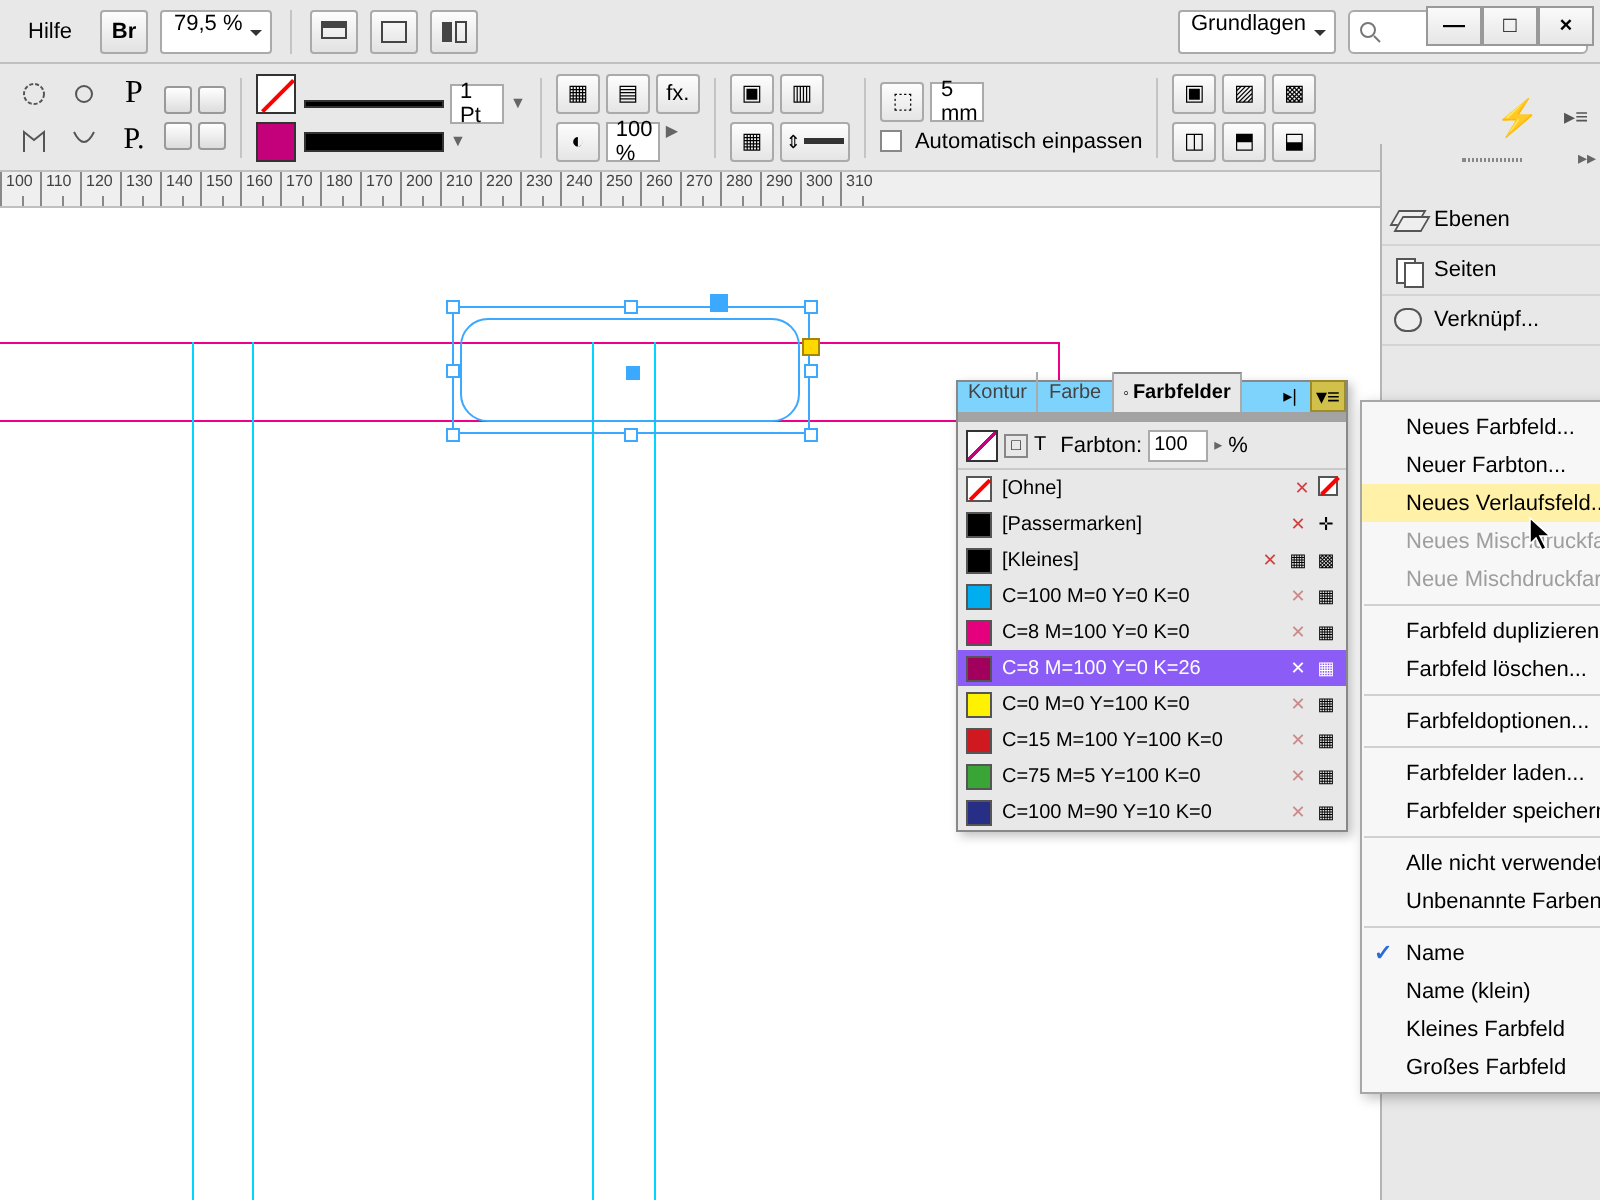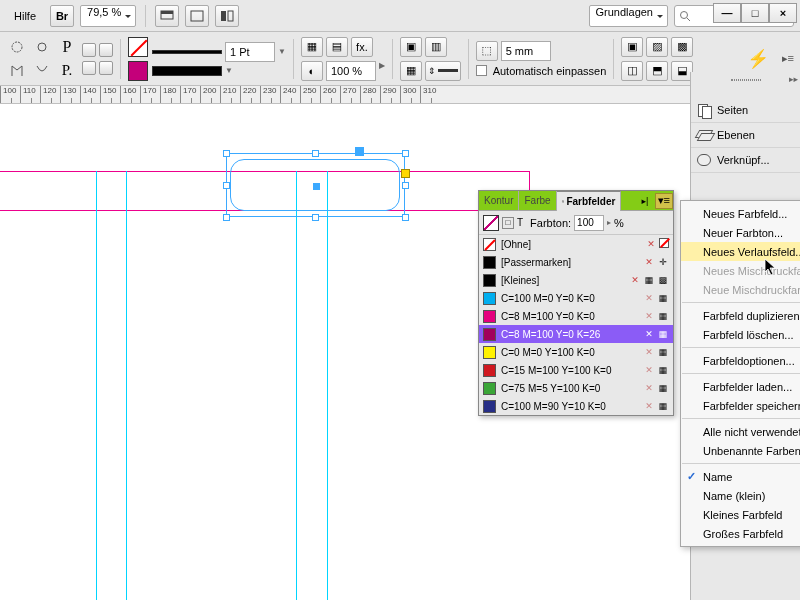--- a/index.html
+++ b/index.html
@@ -15,21 +15,21 @@
 .windowctl div{width:28px;height:20px;border:1px solid #999;background:linear-gradient(#fafafa,#e6e6e6);display:flex;align-items:center;justify-content:center;font-weight:bold;font-family:Arial}
 .search{border:1px solid #aaa;background:#fff;height:22px;width:120px;display:flex;align-items:center;padding:0 4px;border-radius:3px}
 .minisearch{position:relative;margin-right:3px}
 .minisearch svg{display:block}
 
 
 .ctrlpanel{height:54px;background:#e8e8e8;border-bottom:1px solid #bfbfbf;display:flex;align-items:center;gap:4px;padding:0 6px}
 .mini{width:22px;height:20px;border:1px solid transparent;display:flex;align-items:center;justify-content:center}
 .minibox{width:22px;height:20px;border:1px solid #aaa;background:linear-gradient(#fdfdfd,#e5e5e5);display:flex;align-items:center;justify-content:center;border-radius:2px}
 .grp{display:flex;flex-direction:column;gap:4px}
-.nval{border:1px solid #aaa;background:#fff;height:20px;width:50px;display:flex;align-items:center;padding:0 4px}
+.nval{border:1px solid #aaa;background:#fff;height:20px;width:27px;display:flex;align-items:center;padding:0 4px}
 .strokesw{width:20px;height:20px;border:1px solid #333;background:#fff;position:relative}
 .strokesw:after{content:"";position:absolute;left:-1px;top:9px;width:22px;height:2px;background:red;transform:rotate(-45deg)}
 .fillbox{width:20px;height:20px;background:#c4007a;border:1px solid #333}
 .sep{width:1px;height:40px;background:#c4c4c4;margin:0 3px}
 
 
 .ruler{height:18px;background:#efefef;border-bottom:1px solid #c0c0c0;display:flex;font-size:8px;overflow:hidden}
 .tick{flex:0 0 20px;border-left:1px solid #888;position:relative;padding-left:2px;line-height:9px;color:#444}
 .tick:before{content:"";position:absolute;left:10px;top:12px;width:1px;height:6px;background:#888}
 
@@ -44,21 +44,21 @@
 
 
 .rightpanels{position:absolute;right:0;top:72px;width:110px;height:528px;background:#e8e8e8;border-left:1px solid #b5b5b5}
 .panelitem{height:25px;display:flex;align-items:center;gap:6px;padding:0 6px;border-bottom:1px solid #d4d4d4}
 .grip{height:12px;display:flex;align-items:center;justify-content:center}
 .gripline{width:30px;height:2px;border-top:1px dotted #888;border-bottom:1px dotted #888;margin-top:3px}
 .dblarrow{position:absolute;right:2px;top:2px;font-size:9px;color:#666}
 
 
 .swatchpanel{position:absolute;left:478px;top:190px;width:196px;background:#e8e8e8;border:1px solid #888;box-shadow:2px 2px 5px rgba(0,0,0,.25)}
-.swtabs{display:flex;background:#84cc16;border-bottom:1px solid #a3a3a3;align-items:center;height:20px}
+.swtabs{display:flex;background:#7dd3fc;border-bottom:5px solid #a3a3a3;align-items:flex-end;height:20px}
 .swtab{padding:0 5px;height:20px;display:flex;align-items:center;border-right:1px solid #aaa;font-size:10px;color:#444}
 .swtab.active{background:#e8e8e8;font-weight:bold;color:#000;border-top:1px solid #888}
 .swtabs .exp{margin-left:auto;width:16px;height:16px;display:flex;align-items:center;justify-content:center;font-size:9px}
 .swtabs .menu{width:18px;height:16px;background:#d1c14a;border:1px solid #9d8c2a;margin-left:2px;display:flex;align-items:center;justify-content:center}
 .swrow2{display:flex;align-items:center;height:24px;gap:3px;padding:0 4px;border-bottom:1px solid #c9c9c9}
 .swfill{width:16px;height:16px;border:1px solid #333;background:linear-gradient(135deg,#fff 45%,#c4007a 45%,#c4007a 55%,#fff 55%)}
 .tinyinput{border:1px solid #aaa;background:#fff;width:30px;height:16px;display:flex;align-items:center;padding:0 2px;font-size:10px}
 
 .swlist{max-height:260px;overflow:hidden}
 .swi{display:flex;align-items:center;height:18px;padding:0 4px;gap:5px;font-size:10px}
@@ -310,26 +310,26 @@
   <div class="anchor" style="left:355px;top:42px;width:9px;height:9px"></div>
 </div>
 
 <div class="rightpanels">
   <div class="grip">
       <div class="gripline"></div>
     </div>
   <span class="dblarrow">▸▸</span>
   <div style="height:14px"></div>
   <div class="panelitem">
+      <span class="layic"></span>
+      <span>Ebenen</span>
+    </div>
+  <div class="panelitem">
       <span class="pageic"></span>
       <span>Seiten</span>
-    </div>
-  <div class="panelitem">
-      <span class="layic"></span>
-      <span>Ebenen</span>
     </div>
   <div class="panelitem">
       <span class="linkic"></span>
       <span>Verknüpf...</span>
     </div>
 </div>
 
 <div class="swatchpanel">
   <div class="swtabs">
     <div class="swtab">Kontur</div>

